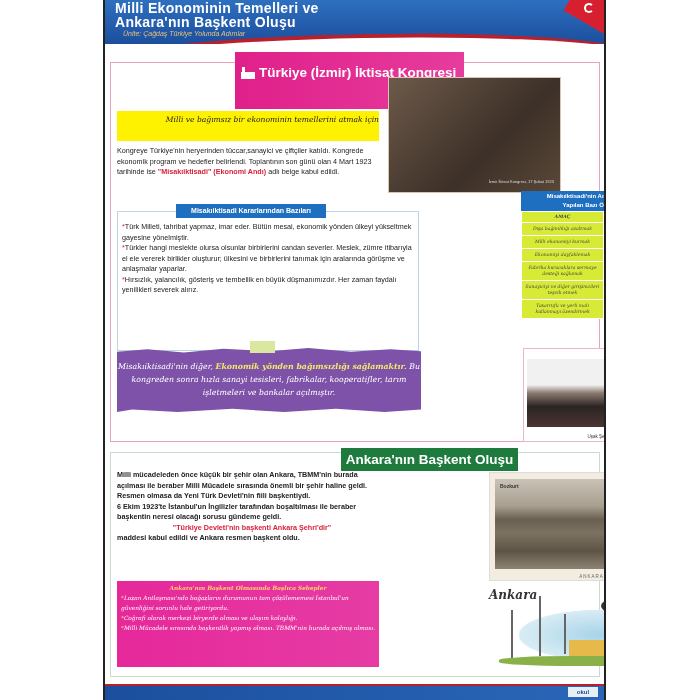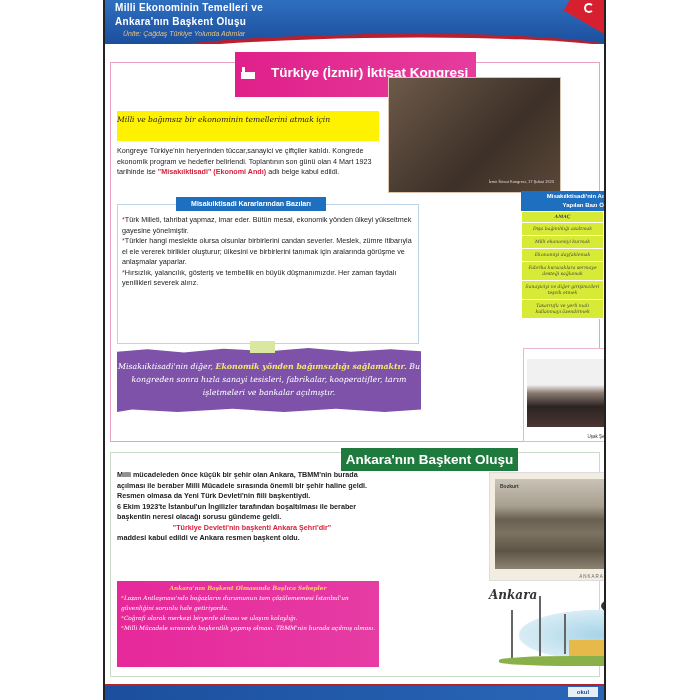--- a/index.html
+++ b/index.html
@@ -2,40 +2,40 @@
 <html><head>
 <meta charset="utf-8">
 <style>
   html, body { margin:0; padding:0; }
   body { width:700px; height:700px; background:#ffffff; position:relative; overflow:hidden; font-family:"Liberation Sans", sans-serif; }
   .poster { position:absolute; left:103px; top:0; width:503px; height:700px; background:#fff; border-left:2px solid #222; border-right:2px solid #222; box-sizing:border-box; overflow:hidden; }
   .banner { position:absolute; left:0; top:0; width:100%; height:44px; background:linear-gradient(180deg,#2f6fc0 0%,#1b4f9d 100%); overflow:hidden; }
   .banner .swoosh { position:absolute; left:-20px; top:34px; width:560px; height:24px; border-top:4px solid #b8202d; border-radius:50% 50% 0 0 / 100% 100% 0 0; background:#fff; transform:rotate(-1deg); }
   .banner .flag { position:absolute; right:-10px; top:-6px; width:46px; height:30px; background:#d7202f; transform:rotate(30deg); }
   .banner .flag-moon { position:absolute; right:10px; top:3px; width:10px; height:10px; border-radius:50%; border:2px solid #fff; border-right-color:transparent; box-sizing:border-box; }
-  .banner h1 { position:absolute; left:10px; top:1px; margin:0; font-size:10px; line-height:14px; color:#fff; font-weight:bold; letter-spacing:0.3px; }
+  .banner h1 { position:absolute; left:10px; top:1px; margin:0; font-size:14px; line-height:14px; color:#fff; font-weight:bold; letter-spacing:0.3px; }
   .banner .sub { position:absolute; left:18px; top:30px; font-size:7px; color:#e7c27b; font-style:italic; }
 
   .section1 { position:absolute; left:5px; top:62px; width:490px; height:380px; border:1px solid #e8a3c4; box-sizing:border-box; }
-  .pink-title { position:absolute; left:130px; top:52px; height:41px; padding:0 8px 4px 6px; background:linear-gradient(90deg,#e0208a,#e63c9e); color:#fff; font-weight:bold; font-size:13.5px; line-height:24px; display:flex; align-items:center; gap:16px; }
+  .pink-title { position:absolute; left:130px; top:52px; height:41px; padding:0 8px 16px 6px; background:linear-gradient(90deg,#e0208a,#e63c9e); color:#fff; font-weight:bold; font-size:13.5px; line-height:24px; display:flex; align-items:center; gap:4px; }
   .factory-icon { display:inline-block; width:14px; height:12px; position:relative; }
   .factory-icon::before { content:""; position:absolute; left:0; bottom:0; width:14px; height:7px; background:#fff; }
   .factory-icon::after { content:""; position:absolute; left:1px; bottom:6px; width:3px; height:6px; background:#fff; }
 
   .body-text { font-size:7.2px; line-height:10.5px; color:#222; }
   .red { color:#d8203a; font-weight:bold; }
   .green { color:#1f9d5b; font-weight:bold; }
   .p1 { position:absolute; left:12px; top:77px; width:265px; }
-  .yellow-box { position:absolute; left:12px; top:111px; width:262px; height:30px; background:#fff200; font-family:"DejaVu Serif", serif; font-style:italic; font-size:7.6px; line-height:12px; text-align:left; color:#222; padding-top:3px; box-sizing:border-box; }
+  .yellow-box { position:absolute; left:12px; top:111px; width:262px; height:30px; background:#fff200; font-family:"DejaVu Serif", serif; font-style:italic; font-size:7.6px; line-height:12px; text-align:right; color:#222; padding-top:3px; box-sizing:border-box; }
   .p2 { position:absolute; left:12px; top:146px; width:270px; }
 
   .photo1 { position:absolute; left:283px; top:77px; width:171px; height:114px; background:linear-gradient(135deg,#6d5a4a,#3d3028 60%,#5a4838); border:1px solid #d9c4b2; }
   .photo1 .cap { position:absolute; right:6px; bottom:8px; font-size:4px; color:#ddd; text-align:right; line-height:5px; }
 
-  .decisions { position:absolute; left:12px; top:204px; width:300px; height:138px; border:1px solid #bdd3e6; background:#fff; }
+  .decisions { position:absolute; left:12px; top:211px; width:300px; height:138px; border:1px solid #bdd3e6; background:#fff; }
   .decisions .tag { position:absolute; left:58px; top:-8px; width:150px; height:14px; background:#1e6fc0; color:#fff; font-size:7px; font-weight:bold; text-align:center; line-height:14px; }
   .decisions .list { position:absolute; left:4px; top:10px; width:292px; }
   .decisions .star { color:#d8203a; }
 
   .aims { position:absolute; left:416px; top:191px; width:172px; height:155px; }
   .aims .head { background:#1e6fc0; color:#fff; font-size:6px; font-weight:bold; text-align:center; line-height:9px; padding:1px 0; }
   .aims table { width:100%; border-collapse:collapse; font-family:"DejaVu Serif", serif; font-style:italic; font-size:4.6px; line-height:6px; }
   .aims td { border:1px solid #fff; text-align:center; padding:1px; height:10px; }
   .aims td.a { background:#d7ea36; color:#444; width:48%; }
   .aims td.b { background:#f3c3dc; color:#444; }

